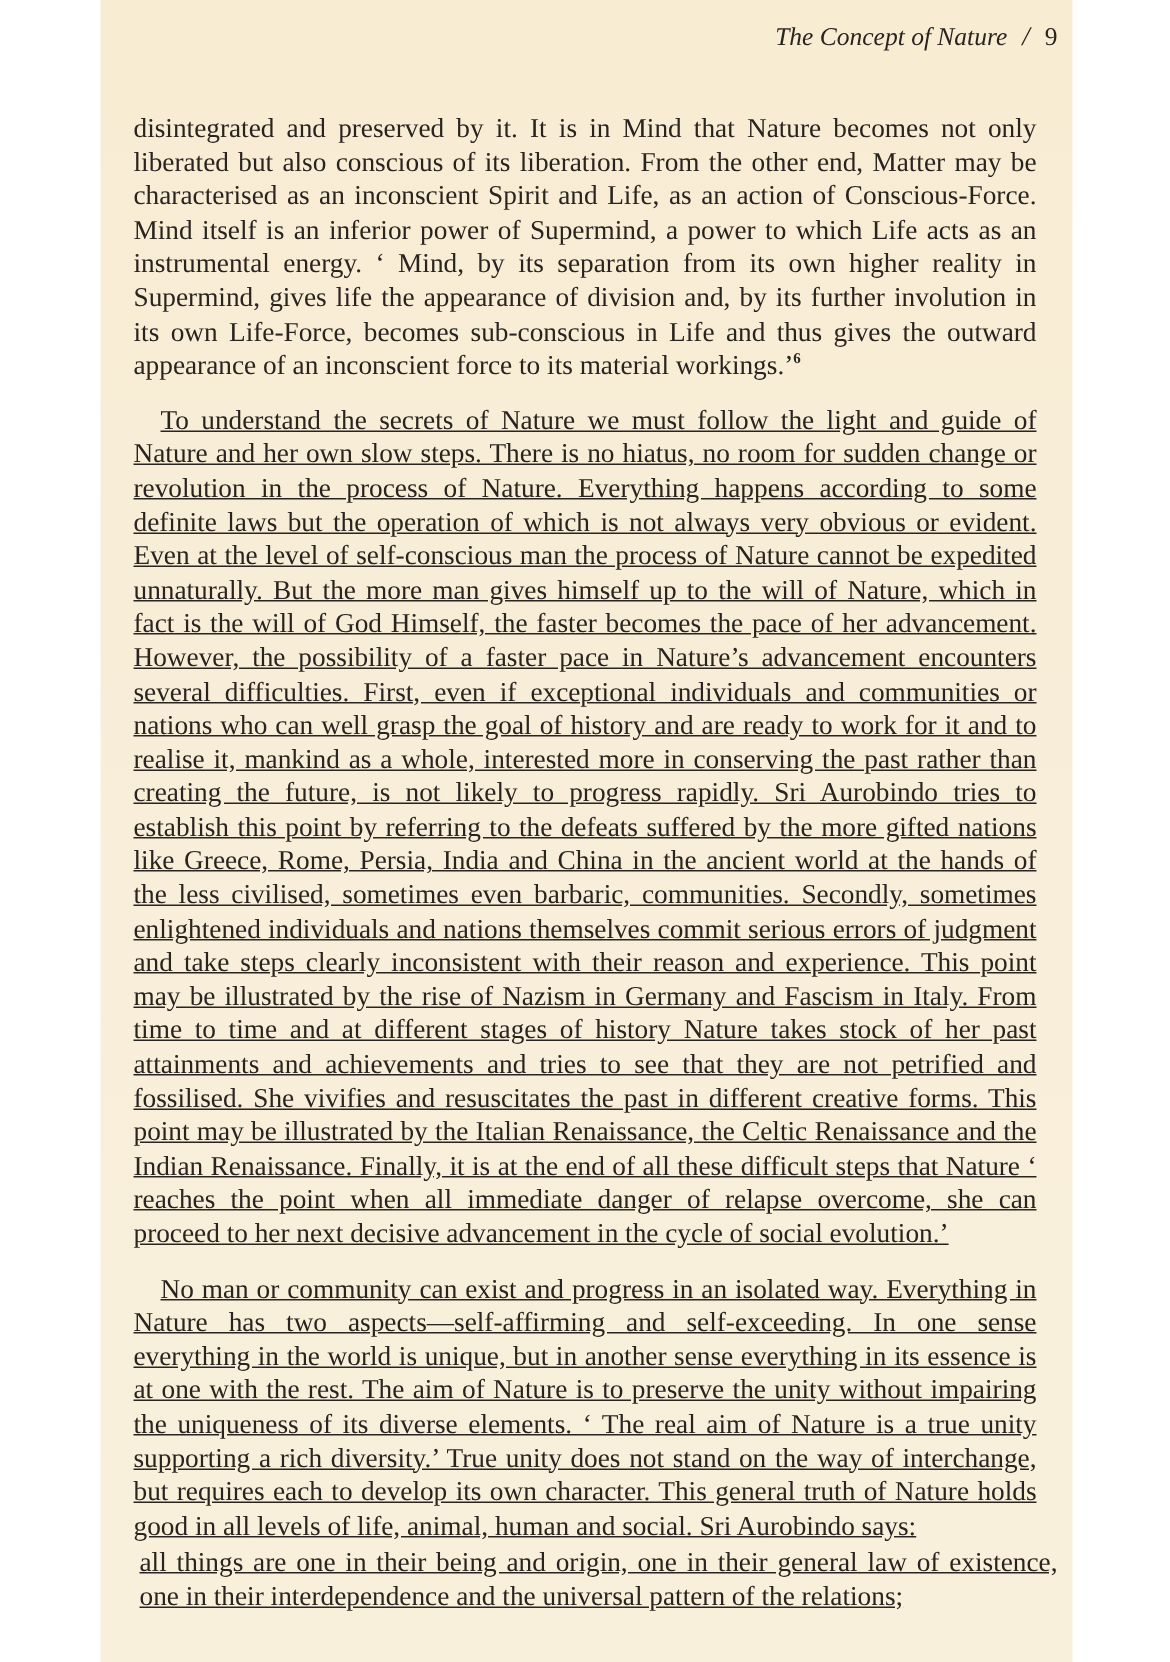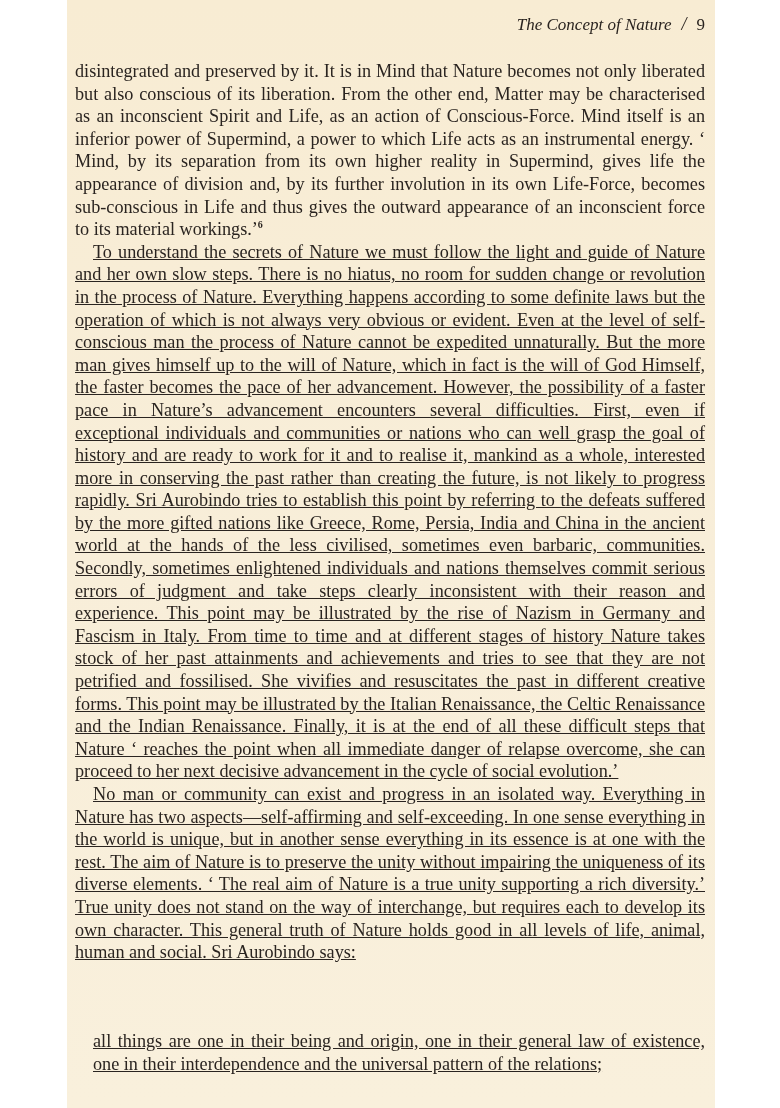--- a/index.html
+++ b/index.html
@@ -44,21 +44,21 @@
       position: absolute;
       left: 8px;
       top: 60px;
       width: 630px;
       font-size: 18.2px;
       line-height: 22.6px;
       text-align: justify;
       hyphens: manual;
     }
     .body-text p {
-      margin: 0;
+      margin: 14px;
       text-indent: 0;
     }
     .body-text p.indent {
       text-indent: 18px;
       text-decoration: underline;
     }
     .body-text sup {
       font-size: 10px;
       line-height: 0;
       vertical-align: 7px;

